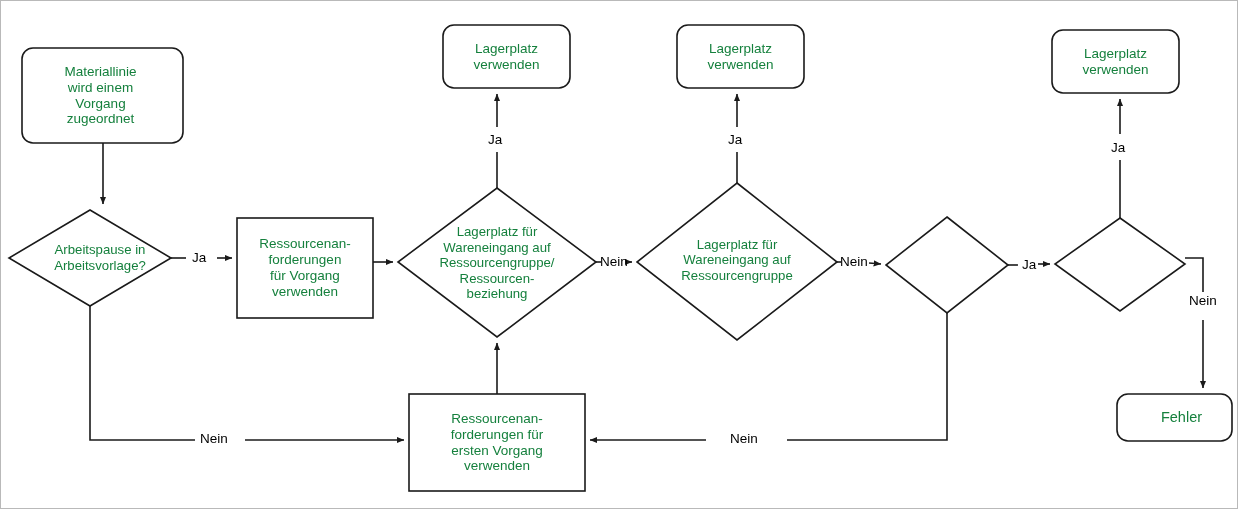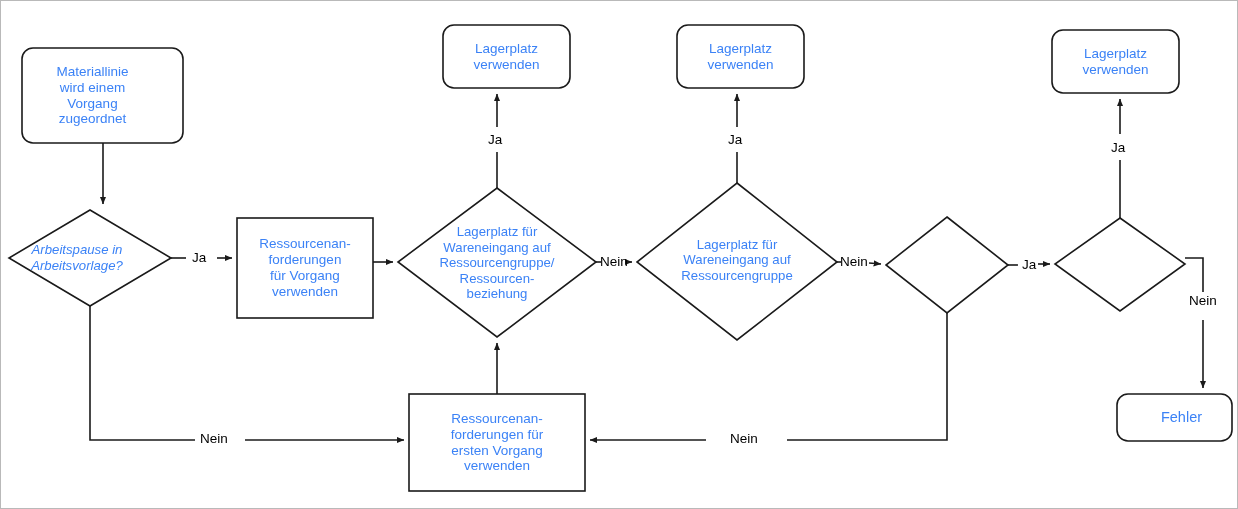--- a/index.html
+++ b/index.html
@@ -38,21 +38,21 @@
     stroke-width: 1.6;
     stroke-linecap: butt;
     stroke-linejoin: miter;
   }
   .node-label {
     position: absolute;
     display: flex;
     align-items: center;
     justify-content: center;
     text-align: center;
-    color: #3b82f6;
+    color: #15803d;
     line-height: 1.18;
     white-space: pre-line;
     pointer-events: none;
     font-size: 13.5px;
   }
   .edge-label {
     position: absolute;
     color: #000000;
     font-size: 13.5px;
     line-height: 1;
@@ -127,26 +127,26 @@
 
     <path class="connector" d="M90,306 L90,440 L195,440"></path>
     <path class="connector" d="M245,440 L404,440" marker-end="url(#arrow)"></path>
 
     <path class="connector" d="M947,313 L947,440 L787,440"></path>
     <path class="connector" d="M706,440 L590,440" marker-end="url(#arrow)"></path>
 
     <path class="connector" d="M497,394 L497,343" marker-end="url(#arrow)"></path>
   </svg>
 
-  <div class="node-label" style="left:6px; top:48px; width:173px; height:95px;">Materiallinie
+  <div class="node-label" style="left:14px; top:48px; width:173px; height:95px;">Materiallinie
 wird einem
 Vorgang
 zugeordnet</div>
 
-  <div class="node-label dia-label" style="left:1px; top:228px; width:152px; height:60px;font-style:italic;">Arbeitspause in
+  <div class="node-label dia-label" style="left:24px; top:228px; width:152px; height:60px;">Arbeitspause in
 Arbeitsvorlage?</div>
 
   <div class="node-label" style="left:240px; top:220px; width:130px; height:96px;">Ressourcenan-
 forderungen
 für Vorgang
 verwenden</div>
 
   <div class="node-label dia-label" style="left:410px; top:215px; width:174px; height:96px;">Lagerplatz für
 Wareneingang auf
 Ressourcengruppe/

